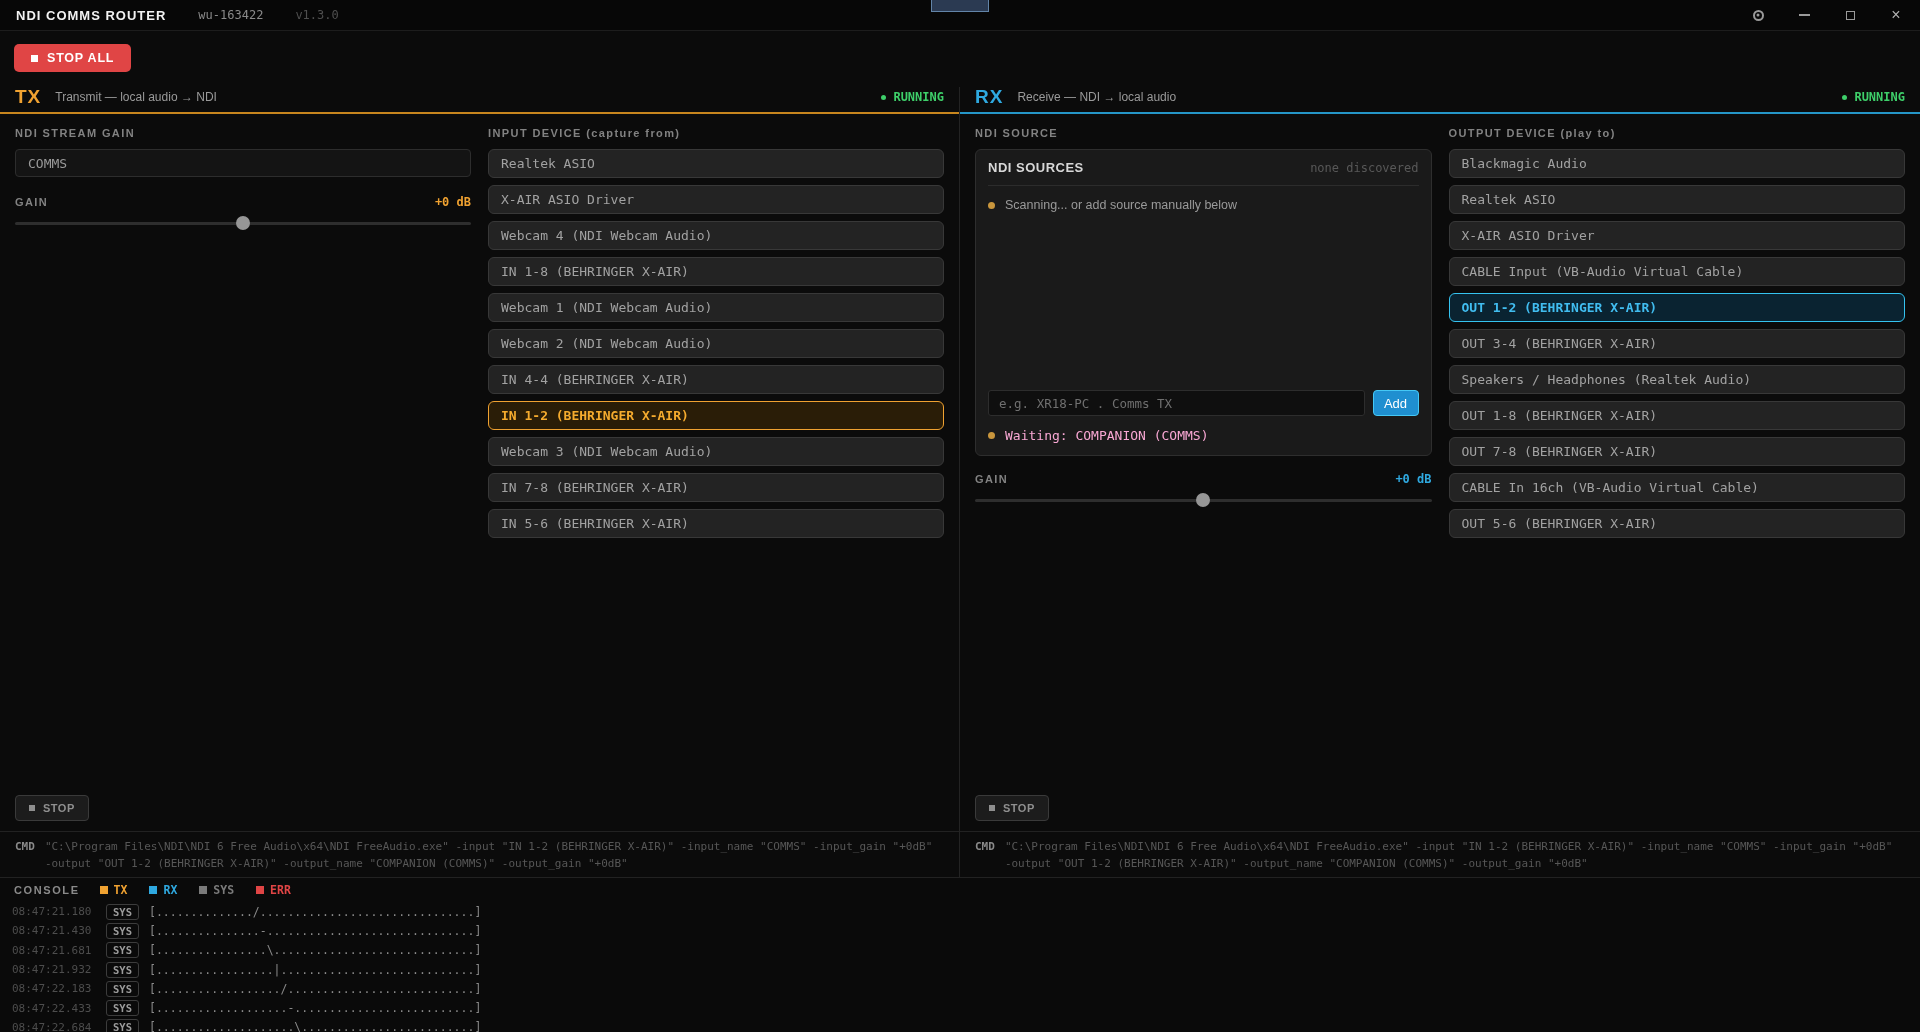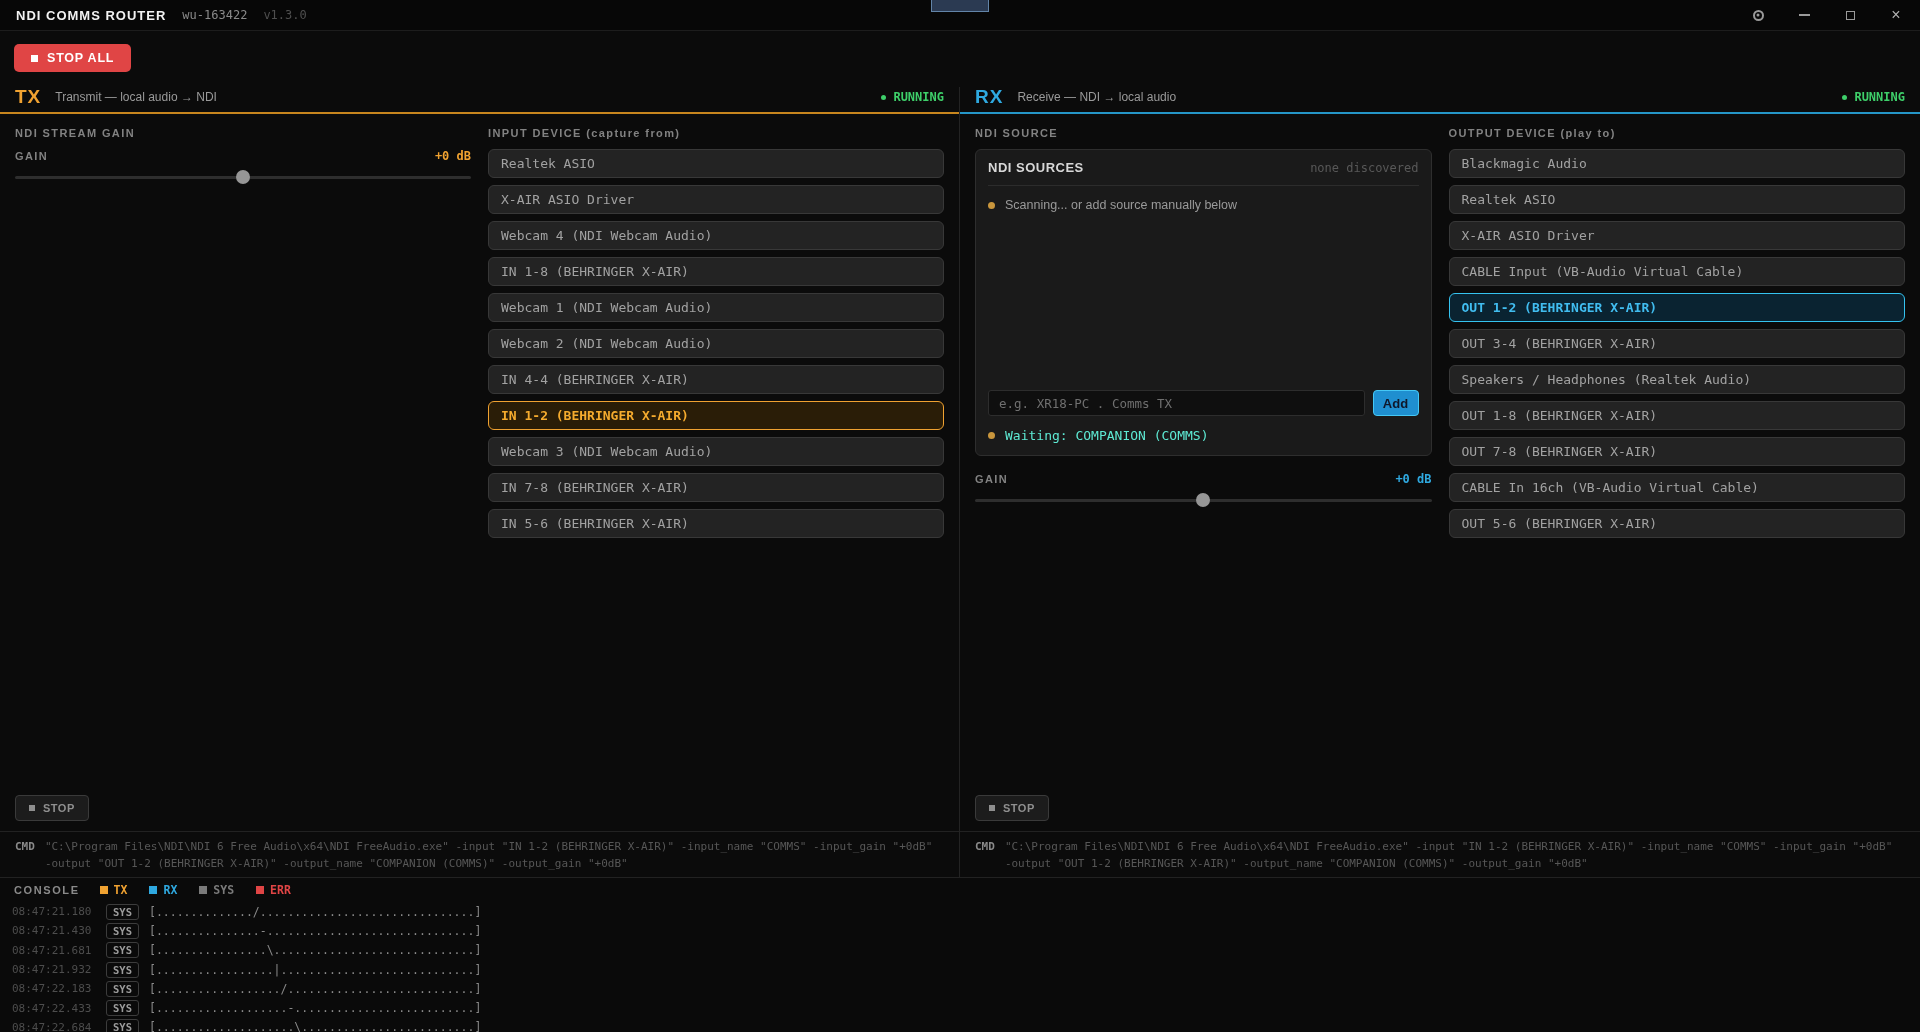--- a/index.html
+++ b/index.html
@@ -7,21 +7,21 @@
   .app {
     position:relative; width:1920px; height:1032px;
     background:#0b0b0b; overflow:hidden;
     font-family:"Liberation Sans", sans-serif;
     color:#cfcfcf;
   }
 
   
   .titlebar {
     height:31px; background:#070707; border-bottom:1px solid #1d1d1d;
-    display:flex; align-items:center; padding:0 16px; gap:16px; position:relative;
+    display:flex; align-items:center; padding:0 16px; gap:32px; position:relative;
   }
   .app-title { font-size:13px; font-weight:bold; letter-spacing:1px; color:#f2f2f2; }
   .app-id { font-family:"DejaVu Sans Mono",monospace; font-size:12px; color:#8a8a8a; }
   .app-version { font-family:"DejaVu Sans Mono",monospace; font-size:12px; color:#4f4f4f; }
   .drag-tab {
     position:absolute; left:50%; transform:translateX(-50%); top:0;
     width:58px; height:12px; background:#2b3a52; border:1px solid #6284a8; border-top:none;
   }
   .window-controls { margin-left:auto; display:flex; align-items:center; gap:30px; }
   .wc-btn { display:flex; align-items:center; justify-content:center; width:16px; height:16px; cursor:default; }
@@ -103,21 +103,21 @@
   .bullet-dot { width:7px; height:7px; border-radius:50%; background:#c9963c; flex:none; }
   .box-spacer { flex:1; }
   .manual-row { display:flex; gap:8px; margin-bottom:12px; }
   .manual-input {
     flex:1; height:26px; background:#0f0f0f; border:1px solid #2d2d2d; border-radius:3px;
     color:#7a7a7a; font-family:"DejaVu Sans Mono",monospace; font-size:12.5px; padding:0 10px; outline:none;
   }
   .manual-input::placeholder { color:#707070; }
   .add-btn {
     width:46px; height:26px; background:#1f8fd0; border:1px solid #45c8f5; border-radius:4px;
-    color:#0f172a; font-family:"Liberation Sans",sans-serif; font-size:13px; font-weight:bold; cursor:pointer;
+    color:#ffffff; font-family:"Liberation Sans",sans-serif; font-size:13px; font-weight:normal; cursor:pointer;
   }
   .waiting-line { font-family:"DejaVu Sans Mono",monospace; font-size:13px; }
 
   
   .panel-foot { padding:0 15px 10px; }
   .stop-btn {
     display:inline-flex; align-items:center; gap:8px;
     background:#1c1c1c; border:1px solid #3a3a3a; border-radius:4px;
     color:#8f8f8f; font-family:"Liberation Sans",sans-serif; font-size:11px; font-weight:bold; letter-spacing:0.5px;
     padding:6px 13px; cursor:pointer;
@@ -182,20 +182,21 @@
         <span class="panel-code">TX</span>
         <span class="panel-subtitle">Transmit — local audio → NDI</span>
         <span class="panel-status">
           <span class="status-dot"></span>
           <span>RUNNING</span>
         </span>
       </header>
       <div class="panel-body">
         <div class="col">
           <div class="field-label">NDI STREAM GAIN</div>
+          <input class="text-input" type="text" value="COMMS" style="">
           <div class="gain-row">
             <span class="field-label" style="margin:0">GAIN</span>
             <span class="gain-value">+0 dB</span>
           </div>
           <div class="slider">
             <div class="track"></div>
             <div class="thumb" style="left: 50%;"></div>
           </div>
         </div>
         <div class="col">
@@ -271,21 +272,21 @@
               <span class="bullet-dot"></span>
               <span>Scanning... or add source manually below</span>
             </div>
             <div class="box-spacer"></div>
             <div class="manual-row">
               <input class="manual-input" type="text" placeholder="e.g. XR18-PC . Comms TX" style="">
               <button class="add-btn">Add</button>
             </div>
             <div class="bullet-line waiting-line">
               <span class="bullet-dot"></span>
-              <span style="color:#5eead4">Waiting: COMPANION (COMMS)</span>
+              <span style="color:#f9a8d4">Waiting: COMPANION (COMMS)</span>
             </div>
           </div>
           <div class="gain-row">
             <span class="field-label" style="margin:0">GAIN</span>
             <span class="gain-value">+0 dB</span>
           </div>
           <div class="slider">
             <div class="track"></div>
             <div class="thumb" style="left: 50%;"></div>
           </div>

